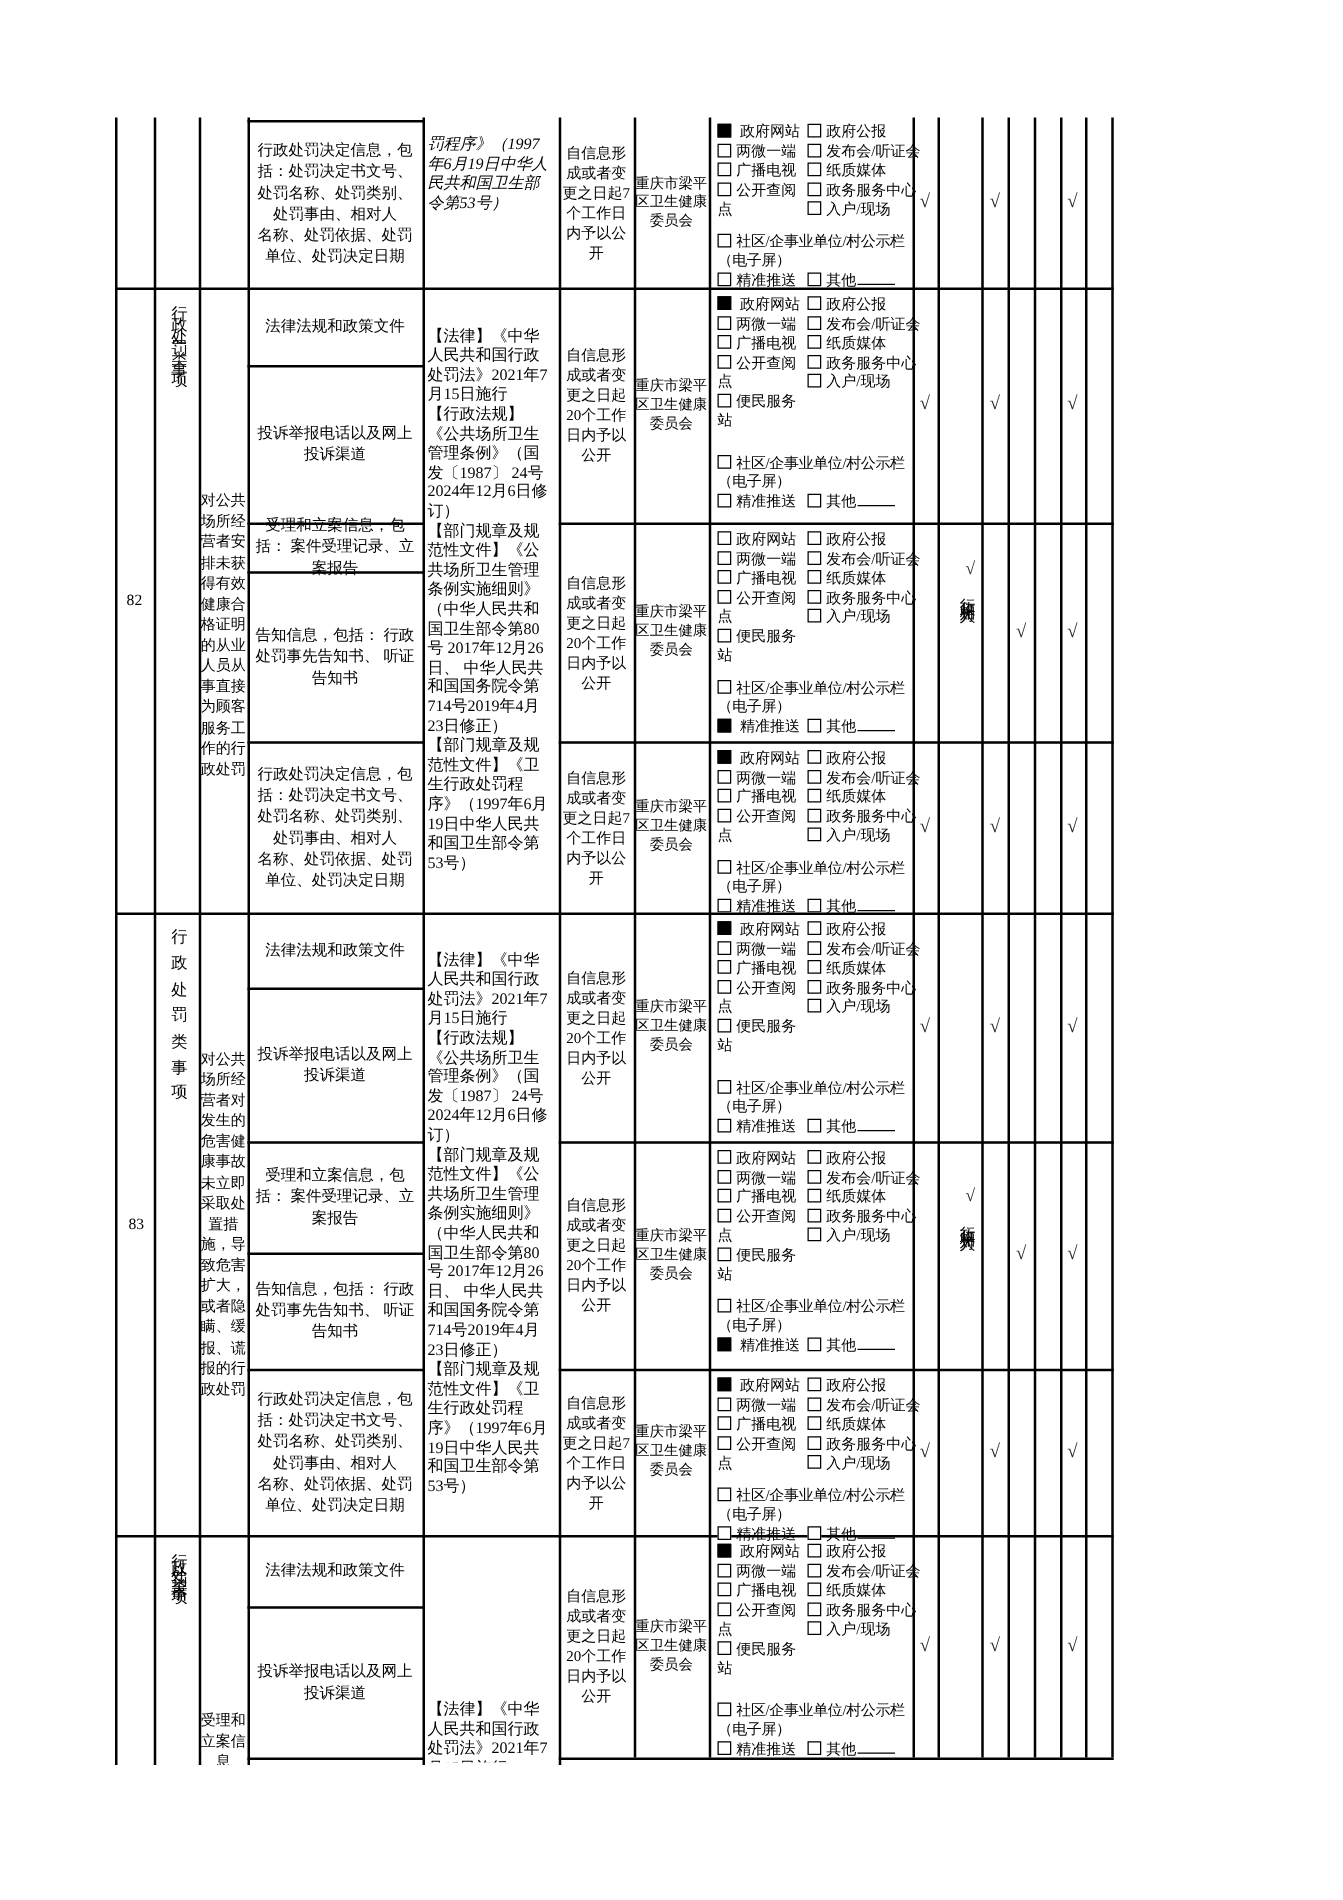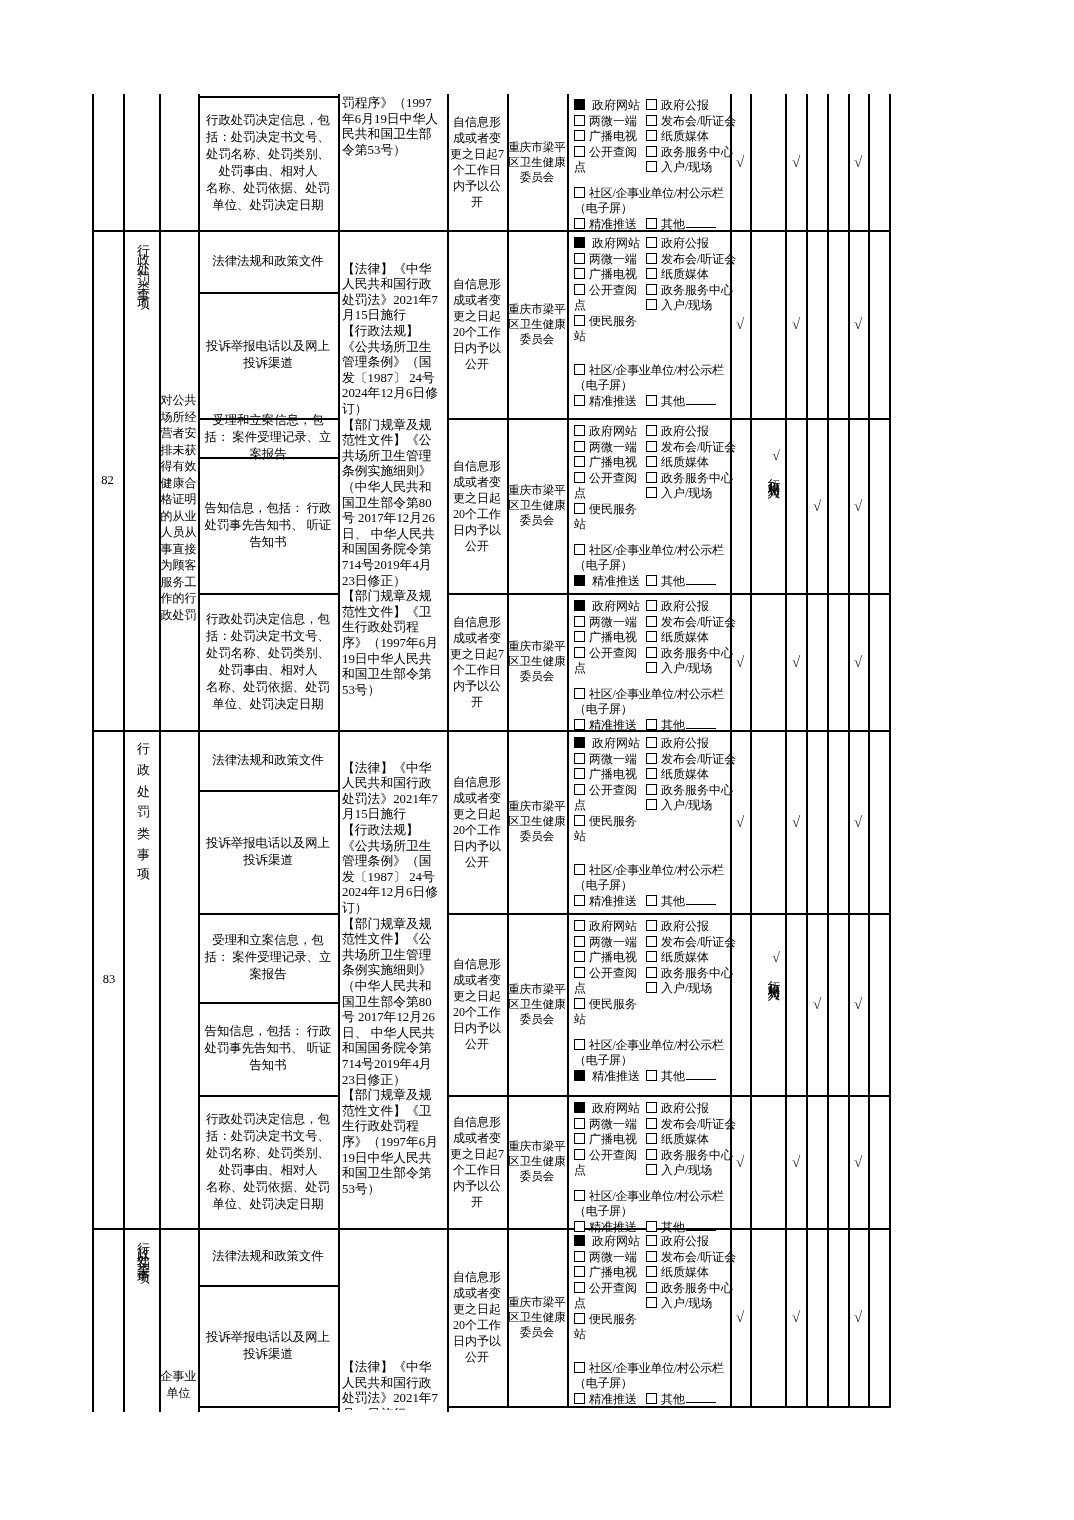--- a/index.html
+++ b/index.html
@@ -82,21 +82,22 @@
   <div class="hl" style="left:447px;top:1406px;width:444px;"></div>
 
   <div class="cell num" style="left:92px;top:230px;width:31px;height:500px;">82</div>
   <div class="cell num" style="left:92px;top:730px;width:34px;height:498px;">83</div>
 
   <div class="vert" style="left:134px;top:234px;letter-spacing:9px;">行政处罚类事项</div>
   <div class="vert" style="left:134px;top:732px;letter-spacing:21px;">行政处罚类事项</div>
   <div class="vert" style="left:134px;top:1232px;letter-spacing:5px;">行政处罚类事项</div>
 
   <div class="cell desc" style="left:160px;top:230px;width:37px;height:500px;padding-top:55px;box-sizing:border-box;">对公共场所经营者安排未获得有效健康合格证明的从业人员从事直接为顾客服务工作的行政处罚</div>
-  <div class="cell desc clip" style="left:160px;top:1368px;width:37px;height:44px;">企事业单位</div>
+  <div class="cell desc" style="left:160px;top:730px;width:37px;height:498px;">对公共场所经营者对发生的危害健康事故未立即采取处置措施，导致危害扩大，或者隐瞒、缓报、谎报的行政处罚</div>
+  <div class="cell desc clip" style="left:160px;top:1368px;width:37px;height:44px;">受理和立案信息</div>
 
   <div class="cell itemc" style="left:200px;top:96px;width:136px;height:134px;">行政处罚决定信息，包括：处罚决定书文号、处罚名称、处罚类别、处罚事由、相对人
 名称、处罚依据、处罚单位、处罚决定日期</div>
 
   <div class="cell itemc" style="left:200px;top:230px;width:136px;height:62px;">法律法规和政策文件</div>
   <div class="cell itemc" style="left:200px;top:292px;width:136px;height:126px;">投诉举报电话以及网上投诉渠道</div>
   <div class="cell itemc" style="left:200px;top:418px;width:136px;height:39px;">受理和立案信息，包括： 案件受理记录、立案报告</div>
   <div class="cell itemc" style="left:200px;top:457px;width:136px;height:136px;">告知信息，包括： 行政处罚事先告知书、 听证告知书</div>
   <div class="cell itemc" style="left:200px;top:593px;width:136px;height:137px;">行政处罚决定信息，包括：处罚决定书文号、处罚名称、处罚类别、处罚事由、相对人
 名称、处罚依据、处罚单位、处罚决定日期</div>
@@ -104,21 +105,21 @@
   <div class="cell itemc" style="left:200px;top:730px;width:136px;height:60px;">法律法规和政策文件</div>
   <div class="cell itemc" style="left:200px;top:790px;width:136px;height:123px;">投诉举报电话以及网上投诉渠道</div>
   <div class="cell itemc" style="left:200px;top:913px;width:136px;height:89px;">受理和立案信息，包括： 案件受理记录、立案报告</div>
   <div class="cell itemc" style="left:200px;top:1002px;width:136px;height:93px;">告知信息，包括： 行政处罚事先告知书、 听证告知书</div>
   <div class="cell itemc" style="left:200px;top:1095px;width:136px;height:133px;">行政处罚决定信息，包括：处罚决定书文号、处罚名称、处罚类别、处罚事由、相对人
 名称、处罚依据、处罚单位、处罚决定日期</div>
 
   <div class="cell itemc" style="left:200px;top:1228px;width:136px;height:57px;">法律法规和政策文件</div>
   <div class="cell itemc" style="left:200px;top:1285px;width:136px;height:121px;">投诉举报电话以及网上投诉渠道</div>
 
-  <div class="cell left legal" style="left:342px;top:96px;width:102px;height:133px;">罚程序》（1997年6月19日中华人民共和国卫生部令第53号）</div>
+  <div class="cell left legal" style="left:342px;top:108px;width:102px;height:133px;font-style:italic;">罚程序》（1997年6月19日中华人民共和国卫生部令第53号）</div>
   <div class="cell legal" style="left:342px;top:230px;width:102px;height:500px;">【法律】《中华人民共和国行政处罚法》2021年7月15日施行
 【行政法规】《公共场所卫生管理条例》（国发〔1987〕 24号 2024年12月6日修订）
 【部门规章及规范性文件】《公共场所卫生管理条例实施细则》 （中华人民共和国卫生部令第80号 2017年12月26日、 中华人民共和国国务院令第714号2019年4月23日修正）
 【部门规章及规范性文件】《卫生行政处罚程序》（1997年6月19日中华人民共和国卫生部令第53号）</div>
   <div class="cell legal" style="left:342px;top:730px;width:102px;height:498px;">【法律】《中华人民共和国行政处罚法》2021年7月15日施行
 【行政法规】《公共场所卫生管理条例》（国发〔1987〕 24号 2024年12月6日修订）
 【部门规章及规范性文件】《公共场所卫生管理条例实施细则》 （中华人民共和国卫生部令第80号 2017年12月26日、 中华人民共和国国务院令第714号2019年4月23日修正）
 【部门规章及规范性文件】《卫生行政处罚程序》（1997年6月19日中华人民共和国卫生部令第53号）</div>
   <div class="cell left legal clip" style="left:342px;top:1360px;width:102px;height:50px;">【法律】《中华人民共和国行政处罚法》2021年7月15日施行</div>
 

